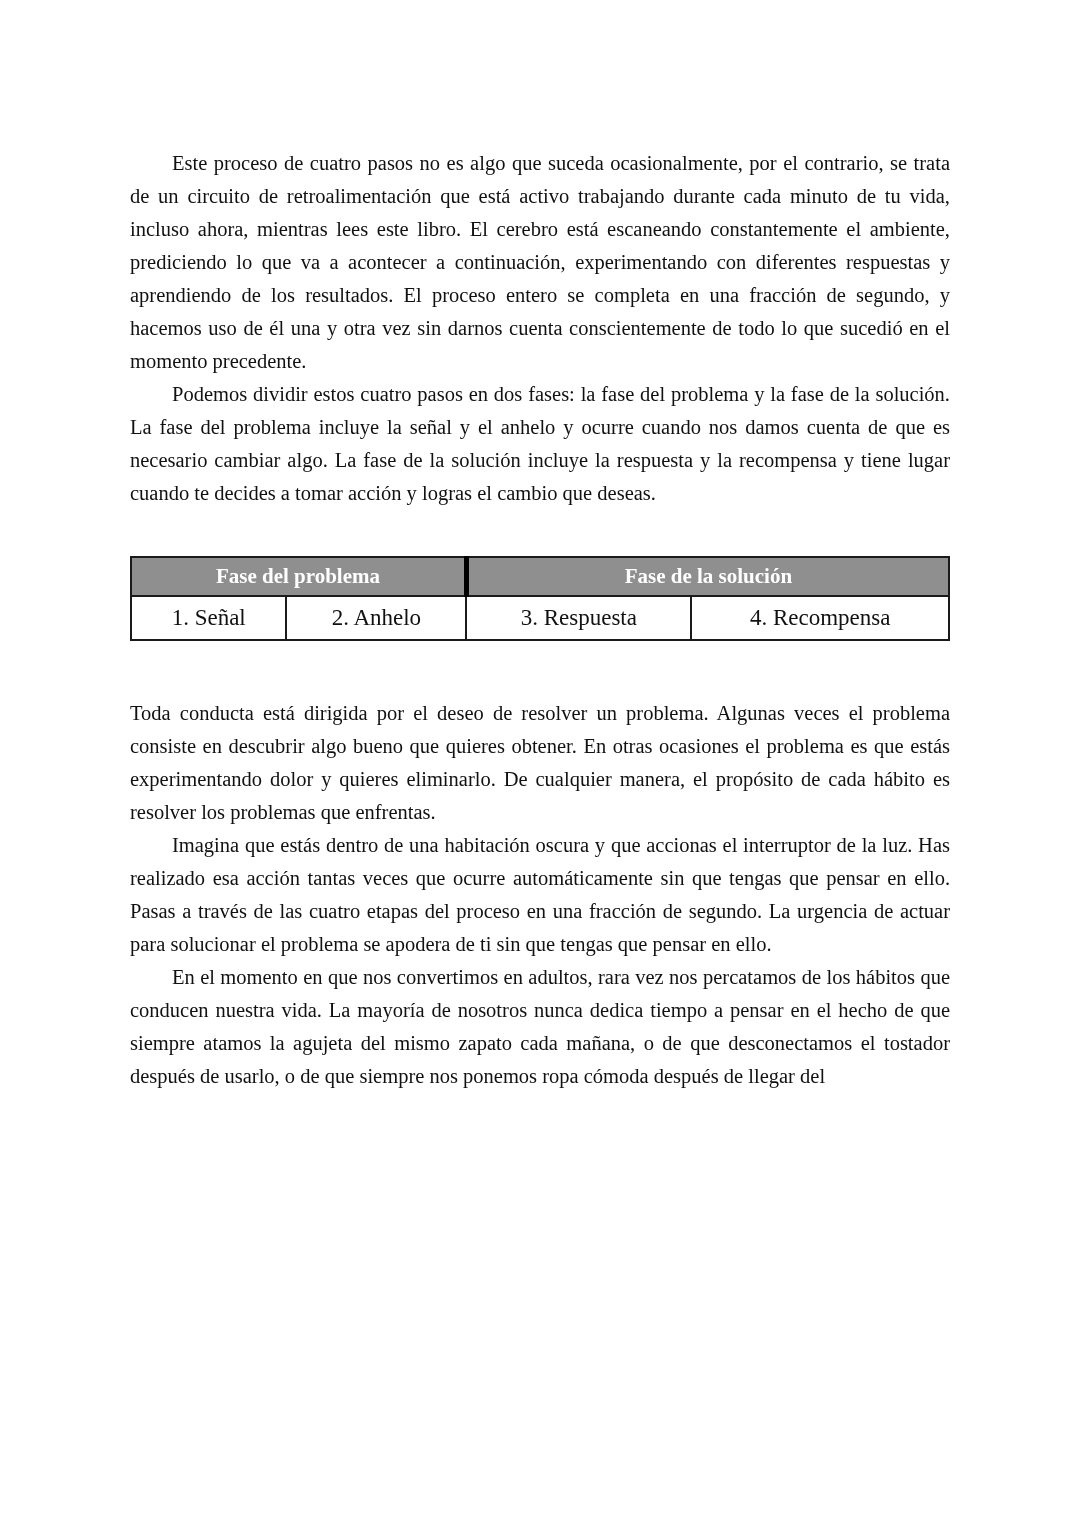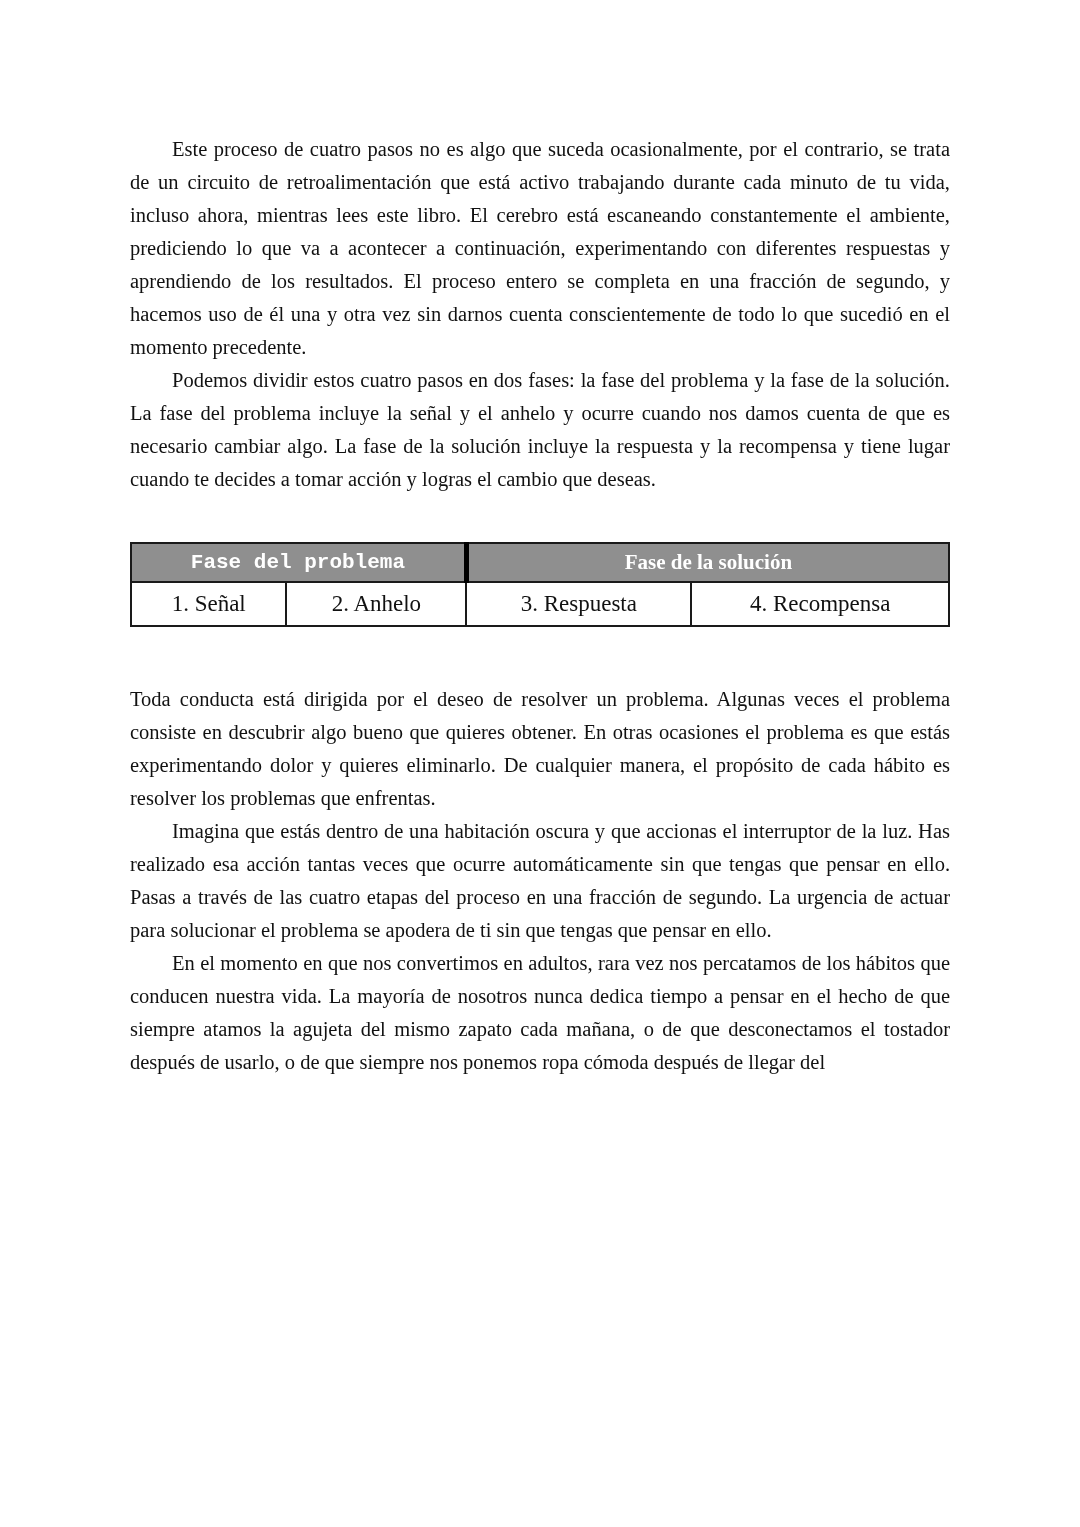--- a/index.html
+++ b/index.html
@@ -5,21 +5,21 @@
 <style>
   html, body {
     margin: 0;
     padding: 0;
     background: #ffffff;
   }
   .page {
     position: relative;
     width: 1080px;
     height: 1262px;
-    margin: 0 auto;
+    margin: 14px auto;
     background: #ffffff;
     color: #111111;
     font-family: "Liberation Serif", "DejaVu Serif", serif;
     box-sizing: border-box;
     padding: 133px 130px 0 130px;
     overflow: hidden;
   }
   .para {
     font-size: 20.5px;
     line-height: 33px;
@@ -44,21 +44,20 @@
     background: #8f8f8f;
     color: #ffffff;
     font-weight: bold;
     font-size: 21px;
     text-align: center;
     padding: 6px 4px;
     border: 2px solid #1a1a1a;
   }
   .habit-table th.split-left {
     border-right: 1px solid #0f172a;
-    font-family: Liberation Mono, monospace;
   }
   .habit-table th.split-right {
     border-left: 5px solid #000000;
   }
   .habit-table td {
     background: #ffffff;
     color: #111111;
     font-size: 23px;
     text-align: center;
     padding: 8px 4px;

